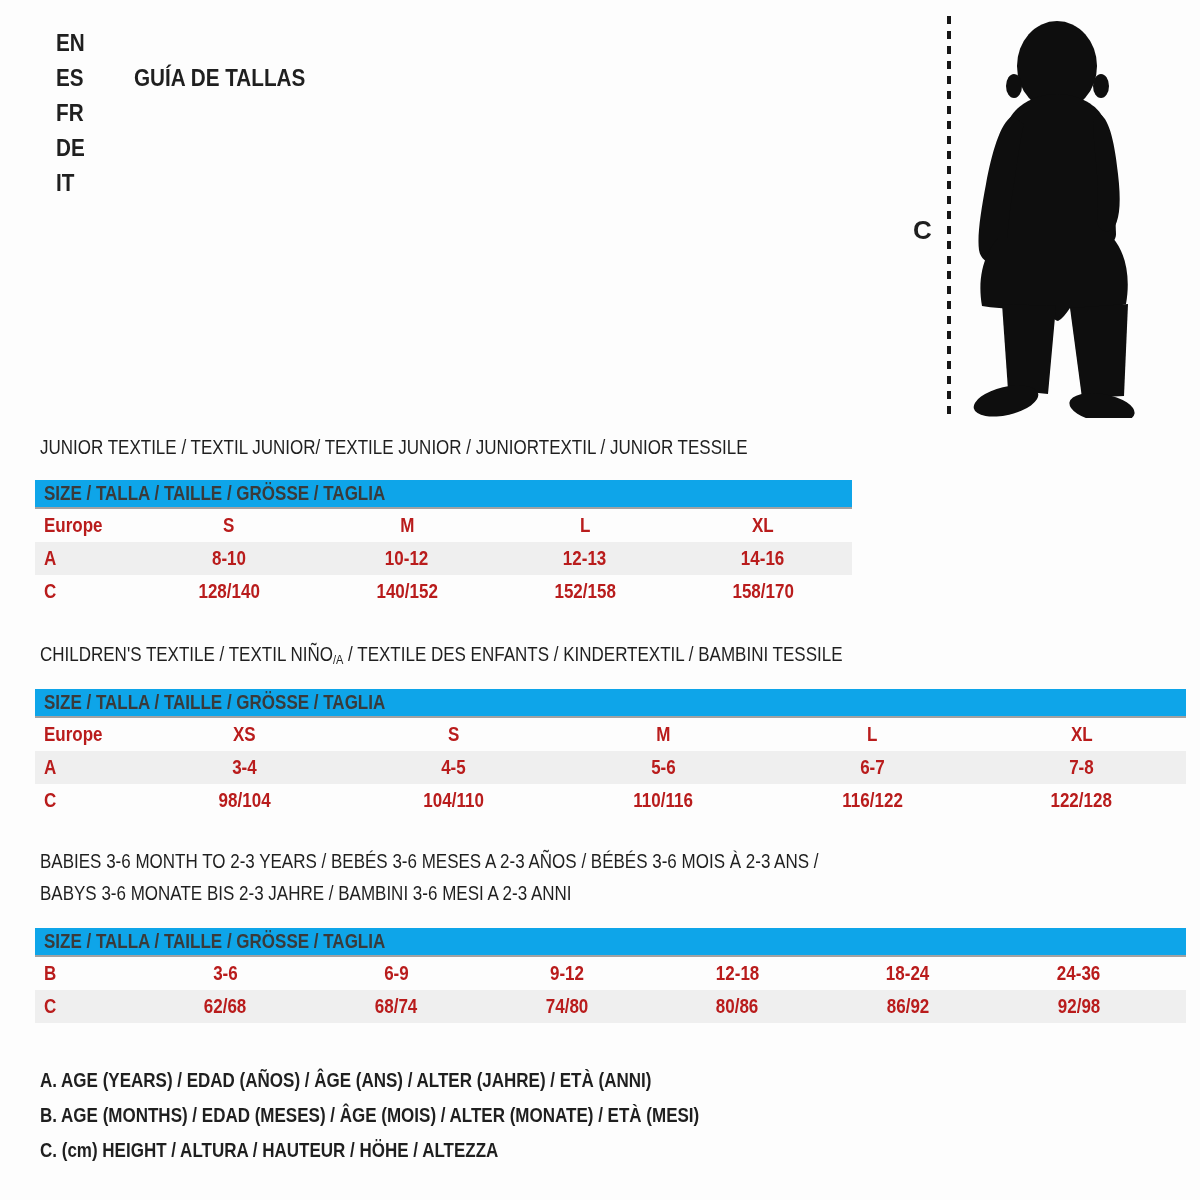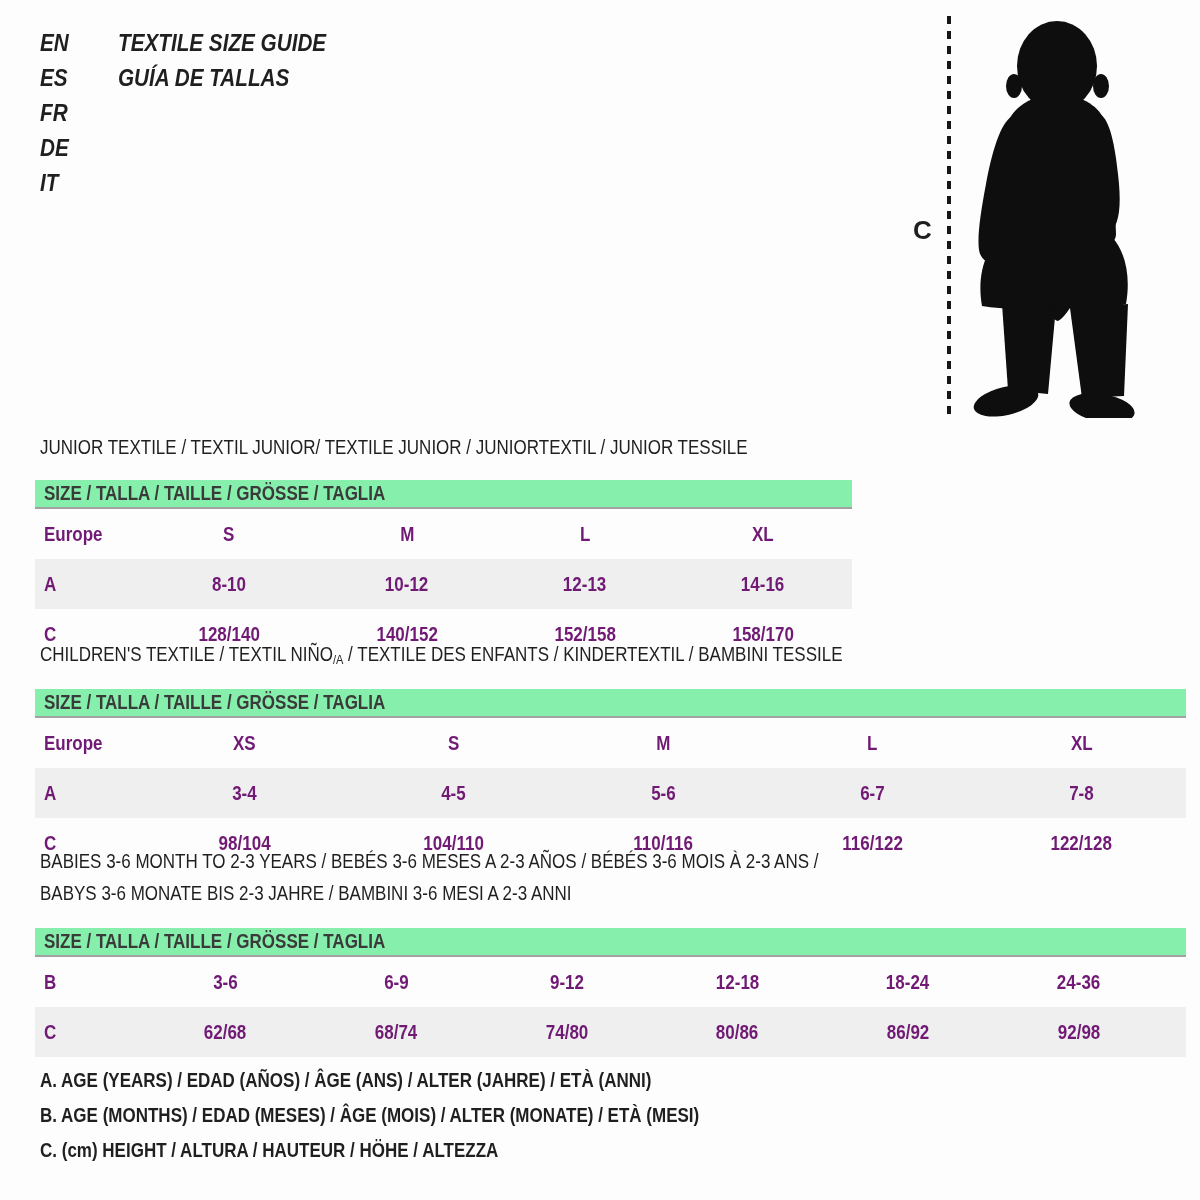--- a/index.html
+++ b/index.html
@@ -9,61 +9,60 @@
     background:#fdfdfd; overflow:hidden;
     font-family:"Liberation Sans", sans-serif;
     color:#1f1f1f;
   }
   
   .cl { display:inline-block; transform:scaleX(0.85); transform-origin:0 50%; white-space:nowrap; }
   .cc { display:inline-block; transform:scaleX(0.85); transform-origin:50% 50%; white-space:nowrap; }
   .cl90 { display:inline-block; transform:scaleX(0.9); transform-origin:0 50%; white-space:nowrap; }
 
   
-  .lang-list { position:absolute; left:40px; top:26px;font-style:italic; }
+  .lang-list { position:absolute; left:56px; top:26px; }
   .lang-row { display:flex; height:35px; align-items:center; font-size:23px; font-weight:bold; }
   .lang-code { width:78px; }
 
   
   .dash-line {
     position:absolute; left:947px; top:16px; width:4px; height:404px;
     background:repeating-linear-gradient(to bottom, #161616 0 8px, transparent 8px 15px);
   }
   .c-marker { position:absolute; left:913px; top:215px; font-size:26px; font-weight:bold; }
   .baby-svg { position:absolute; left:962px; top:16px; }
 
   
   .sec-title { position:absolute; left:40px; font-size:20px; font-weight:normal; line-height:24px; white-space:nowrap; }
   .sub-a { font-size:13px; vertical-align:-3px; }
 
   
   .sizetable { position:absolute; }
   .st-header {
-    height:29px; background:#86efac; border-bottom:2px solid #a2a2a2;
+    height:29px; background:#0ea5e9; border-bottom:2px solid #a2a2a2;
     display:flex; align-items:center; padding-left:9px;
     font-size:20px; font-weight:bold; color:#3a3a3a;
   }
-  .st-row { display:flex; height:50px; align-items:center; font-size:20px; font-weight:bold; color:#701a75; }
+  .st-row { display:flex; height:33px; align-items:center; font-size:20px; font-weight:bold; color:#b91c1c; }
   .st-row.shade { background:#efefef; }
   .st-label { width:105px; padding-left:9px; }
   .st-val { flex:1; text-align:center; }
   .pad-r { padding-right:22px; }
 
   
   .legend-line { position:absolute; left:40px; font-size:20px; font-weight:bold; line-height:24px; white-space:nowrap; }
 </style>
 </head>
 <body>
 
 <div class="page">
 
   <div class="lang-list">
     <div class="lang-row">
       <div class="lang-code"><span class="cl90">EN</span></div>
-      <div><span class="cl90">TEXTILE SIZE GUIDE</span></div>
     </div>
     <div class="lang-row">
       <div class="lang-code"><span class="cl90">ES</span></div>
       <div><span class="cl90">GUÍA DE TALLAS</span></div>
     </div>
     <div class="lang-row">
       <div class="lang-code"><span class="cl90">FR</span></div>
     </div>
     <div class="lang-row">
       <div class="lang-code"><span class="cl90">DE</span></div>

